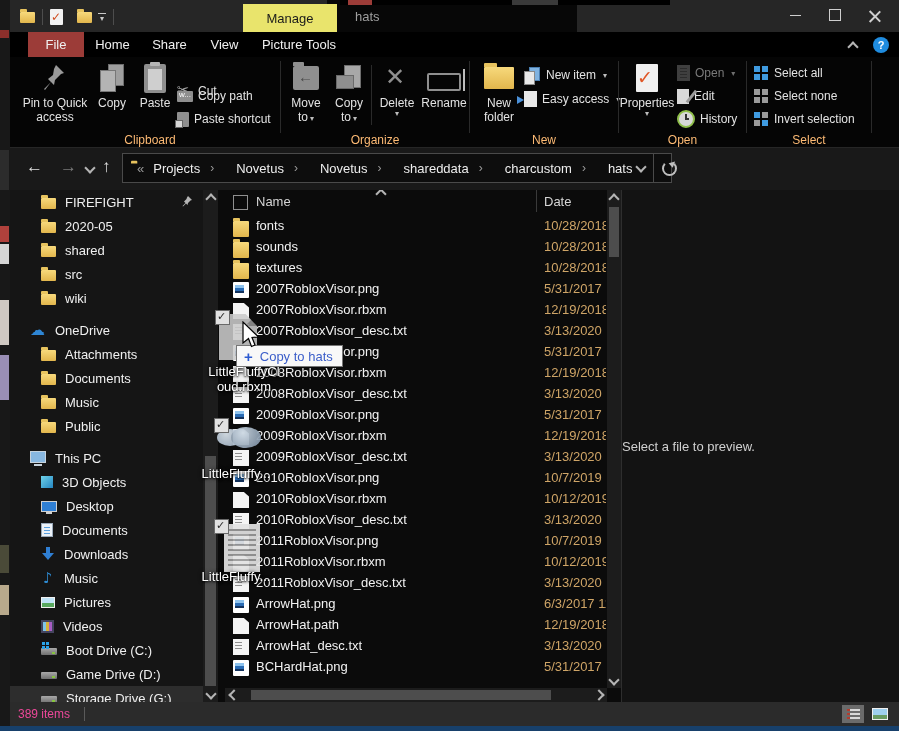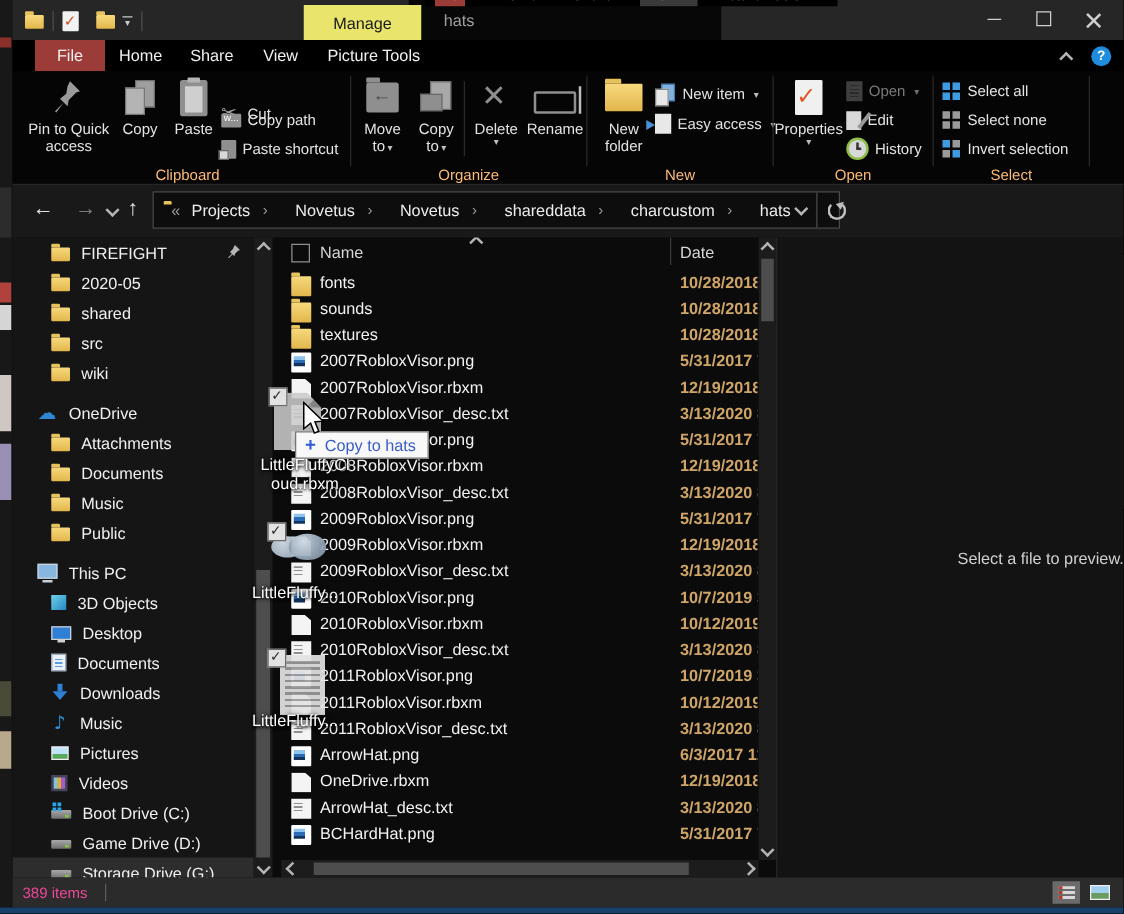--- a/index.html
+++ b/index.html
@@ -207,35 +207,35 @@
   .flist{left:225px;top:190px;width:382px;height:512px;z-index:3;}
   .fl-header{position:relative;height:26px;}
   .hdr-chk{position:absolute;left:8px;top:5px;width:13px;height:13px;border:1px solid #8f8f8f;background:transparent;}
   .hdr-name{position:absolute;left:31px;top:4px;color:#d6d6d6;}
   .hdr-date{position:absolute;left:319px;top:4px;color:#d6d6d6;}
   .hdr-div{position:absolute;left:311px;top:0;width:1px;height:22px;background:#3a3a3a;}
   .sortcar{position:absolute;left:152px;top:-4px;}
   .file-row{position:relative;height:21px;cursor:default;}
   .fic{position:absolute;left:8px;top:3px;width:16px;height:16px;}
   .fname{position:absolute;left:31px;top:2px;color:#f2f2f2;white-space:nowrap;}
-  .fdate{position:absolute;left:319px;top:2px;width:62px;overflow:hidden;white-space:nowrap;color:var(--date_text,#cfa567);font-weight:bold;}
+  .fdate{position:absolute;left:319px;top:2px;width:62px;overflow:hidden;white-space:nowrap;color:var(--date_text,#cfa567);}
 
   
   .vscroll{left:607px;top:190px;width:14px;height:498px;background:#1c1c1c;z-index:3;}
   .vscroll .thumb{position:absolute;left:2px;top:17px;width:10px;height:50px;background:#4d4d4d;}
   
   .hscroll{left:225px;top:688px;width:382px;height:14px;background:#1c1c1c;z-index:3;}
   .hscroll .thumb{position:absolute;left:26px;top:2px;width:300px;height:10px;background:#4d4d4d;}
   .chv-l{transform:rotate(45deg);margin-left:3px;}
   .chv-r{transform:rotate(-135deg);margin-right:3px;}
 
   
   .pane-div{left:621px;top:190px;width:1px;height:512px;background:#2e2e2e;z-index:3;}
   .preview{left:622px;top:190px;width:277px;height:512px;background:#131313;z-index:3;
-           display:flex;align-items:center;justify-content:flex-end;}
+           display:flex;align-items:center;justify-content:flex-start;}
   .preview span{color:#d0d0d0;font-size:13px;}
 
   
   .ghost{position:absolute;z-index:40;opacity:.92;}
   .gchk{position:absolute;width:13px;height:13px;background:#e2e2e2;border:1px solid #6a6a6a;z-index:45;}
   .gchk::after{content:"✓";position:absolute;left:1px;top:-1px;font-size:11px;color:#2b2b2b;}
   .g-doc{width:38px;height:46px;background:rgba(203,203,203,.95);clip-path:polygon(0 0,70% 0,100% 26%,100% 100%,0 100%);}
   .g-doc::after{content:"";position:absolute;right:0;top:0;border-left:12px solid transparent;border-bottom:12px solid #8f8f8f;}
   .g-txt{width:36px;height:48px;background:#e3e3e3;}
   .g-txt::after{content:"";position:absolute;left:4px;top:5px;right:4px;bottom:5px;
@@ -733,21 +733,21 @@
     <span class="fname">2011RobloxVisor_desc.txt</span>
     <span class="fdate">3/13/2020 8</span>
   </div>
         <div class="file-row i18">
     <span class="fic ic ic-png"></span>
     <span class="fname">ArrowHat.png</span>
     <span class="fdate">6/3/2017 11</span>
   </div>
         <div class="file-row i19">
     <span class="fic ic ic-doc"></span>
-    <span class="fname">OneDrive.rbxm</span>
+    <span class="fname">ArrowHat.path</span>
     <span class="fdate">12/19/2018</span>
   </div>
         <div class="file-row i20">
     <span class="fic ic ic-txt"></span>
     <span class="fname">ArrowHat_desc.txt</span>
     <span class="fdate">3/13/2020 8</span>
   </div>
         <div class="file-row i21">
     <span class="fic ic ic-png"></span>
     <span class="fname">BCHardHat.png</span>

